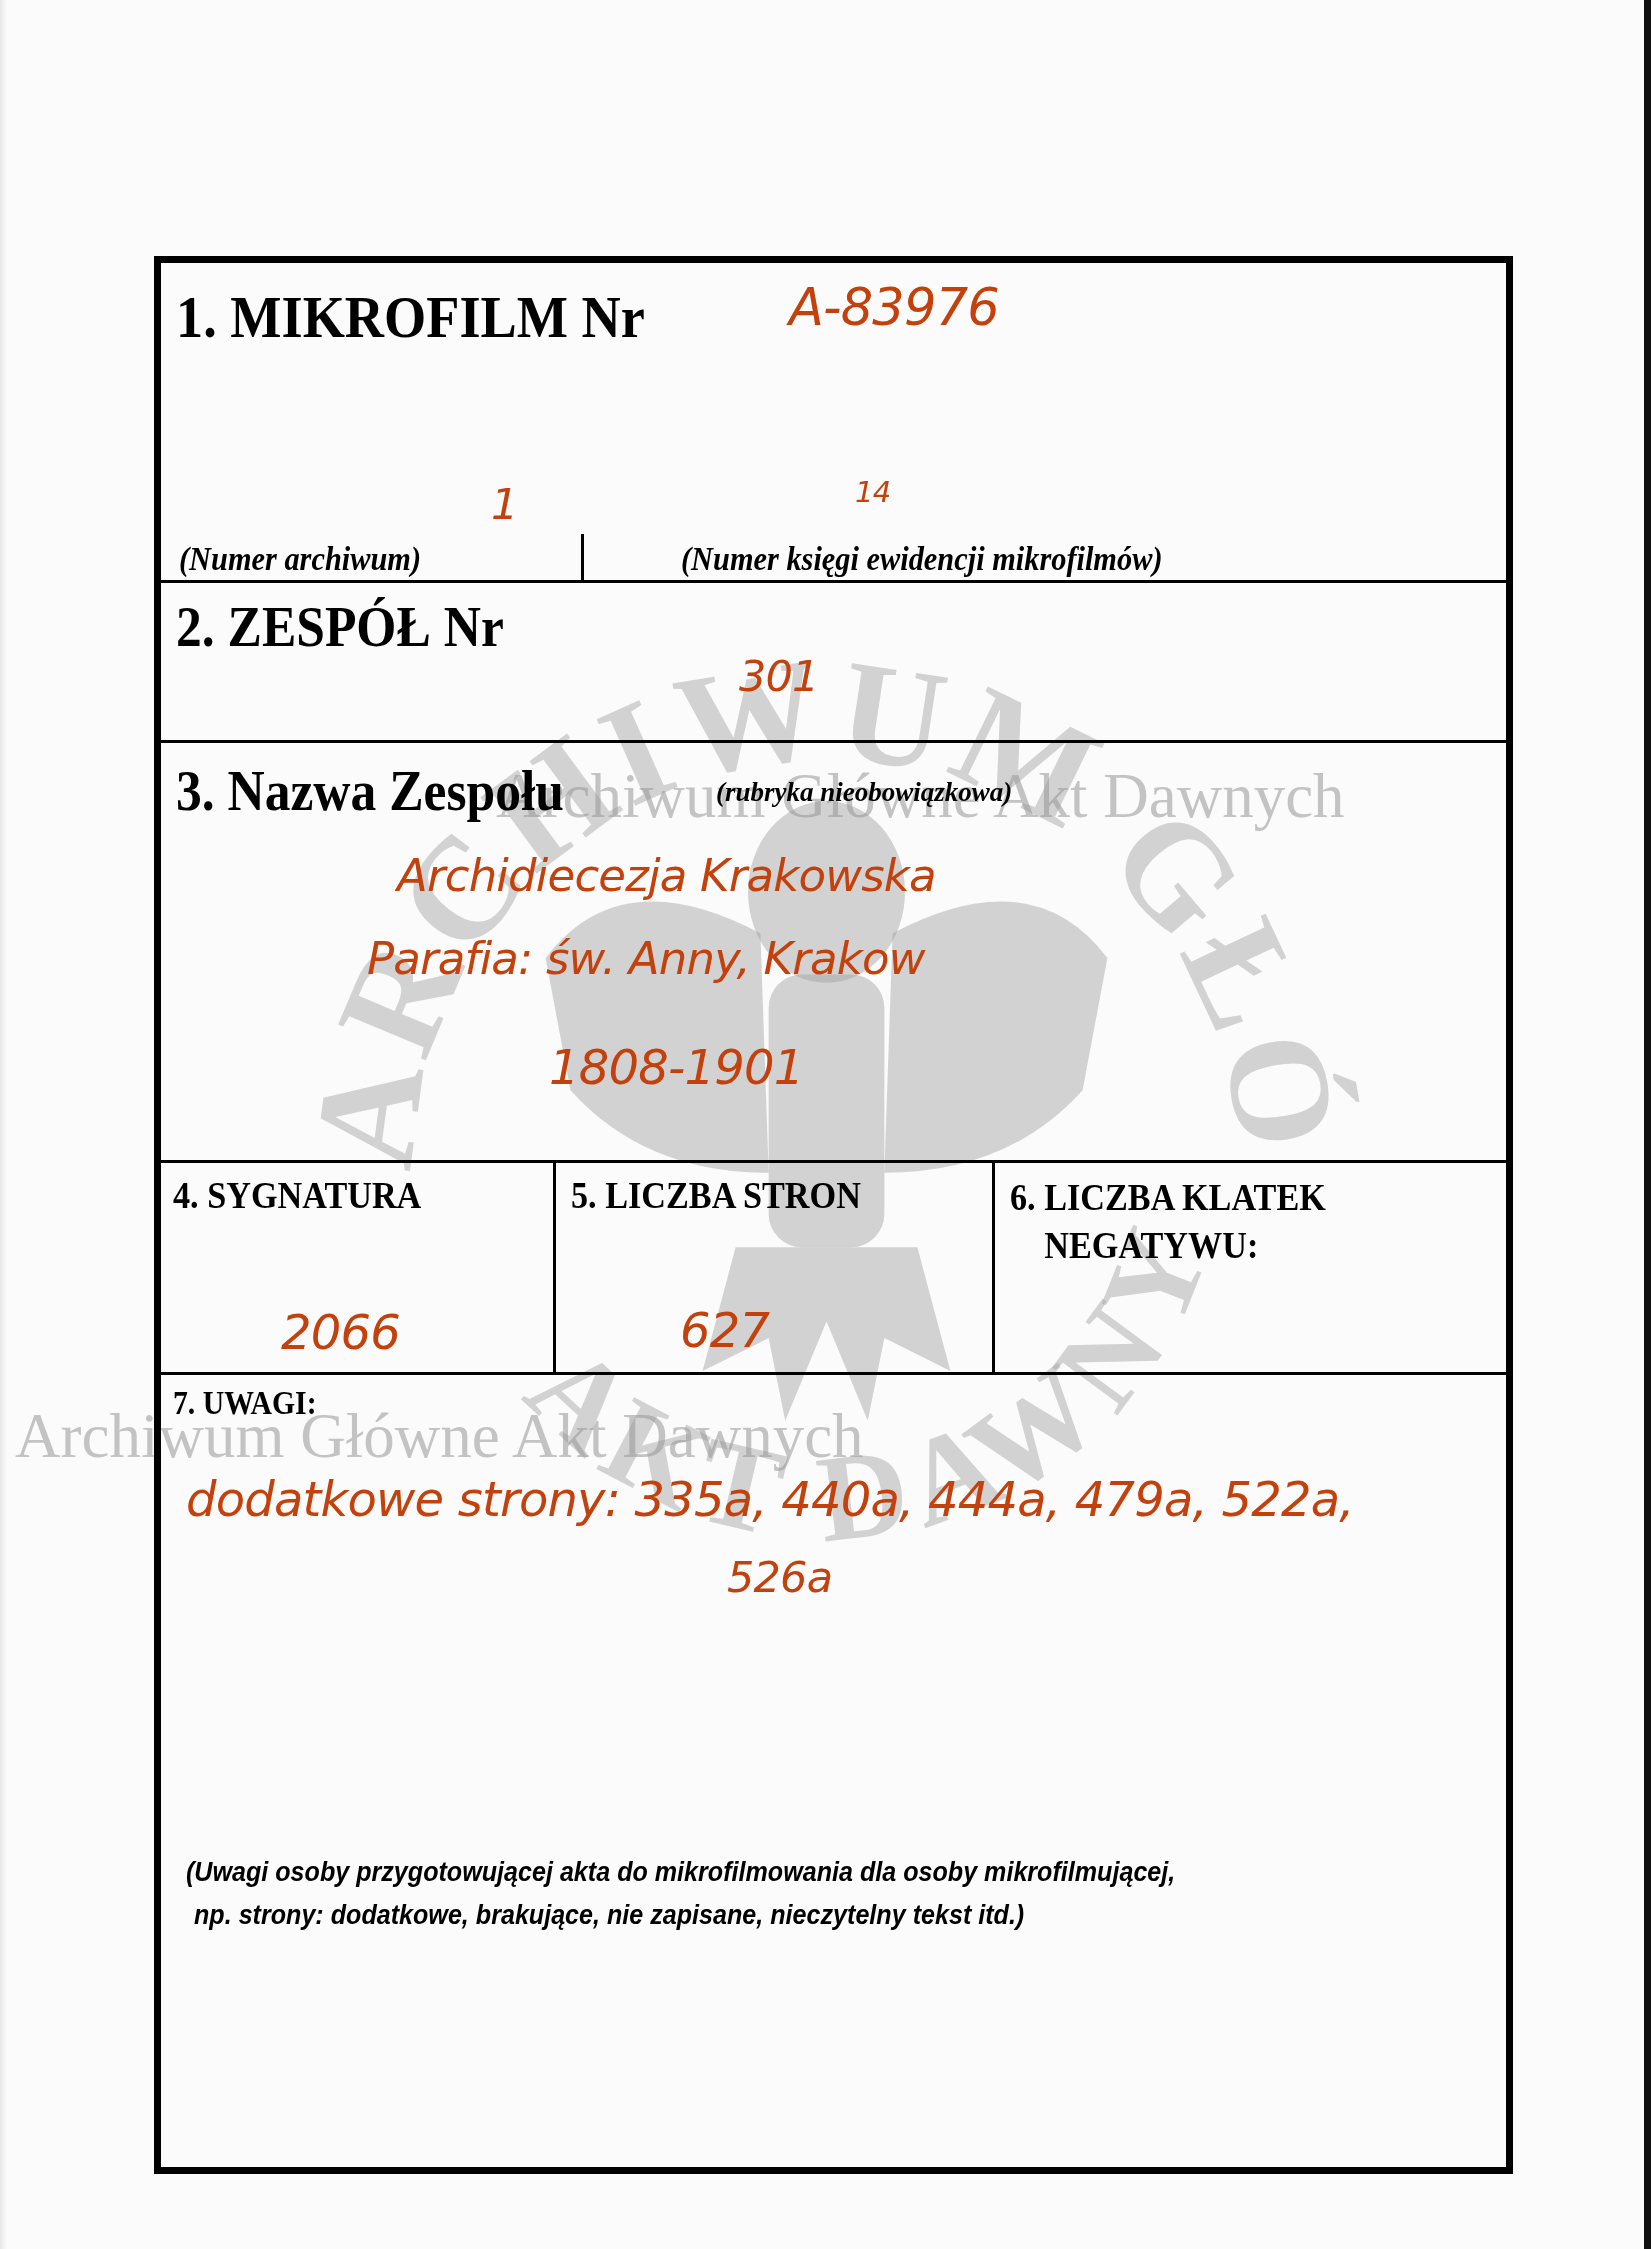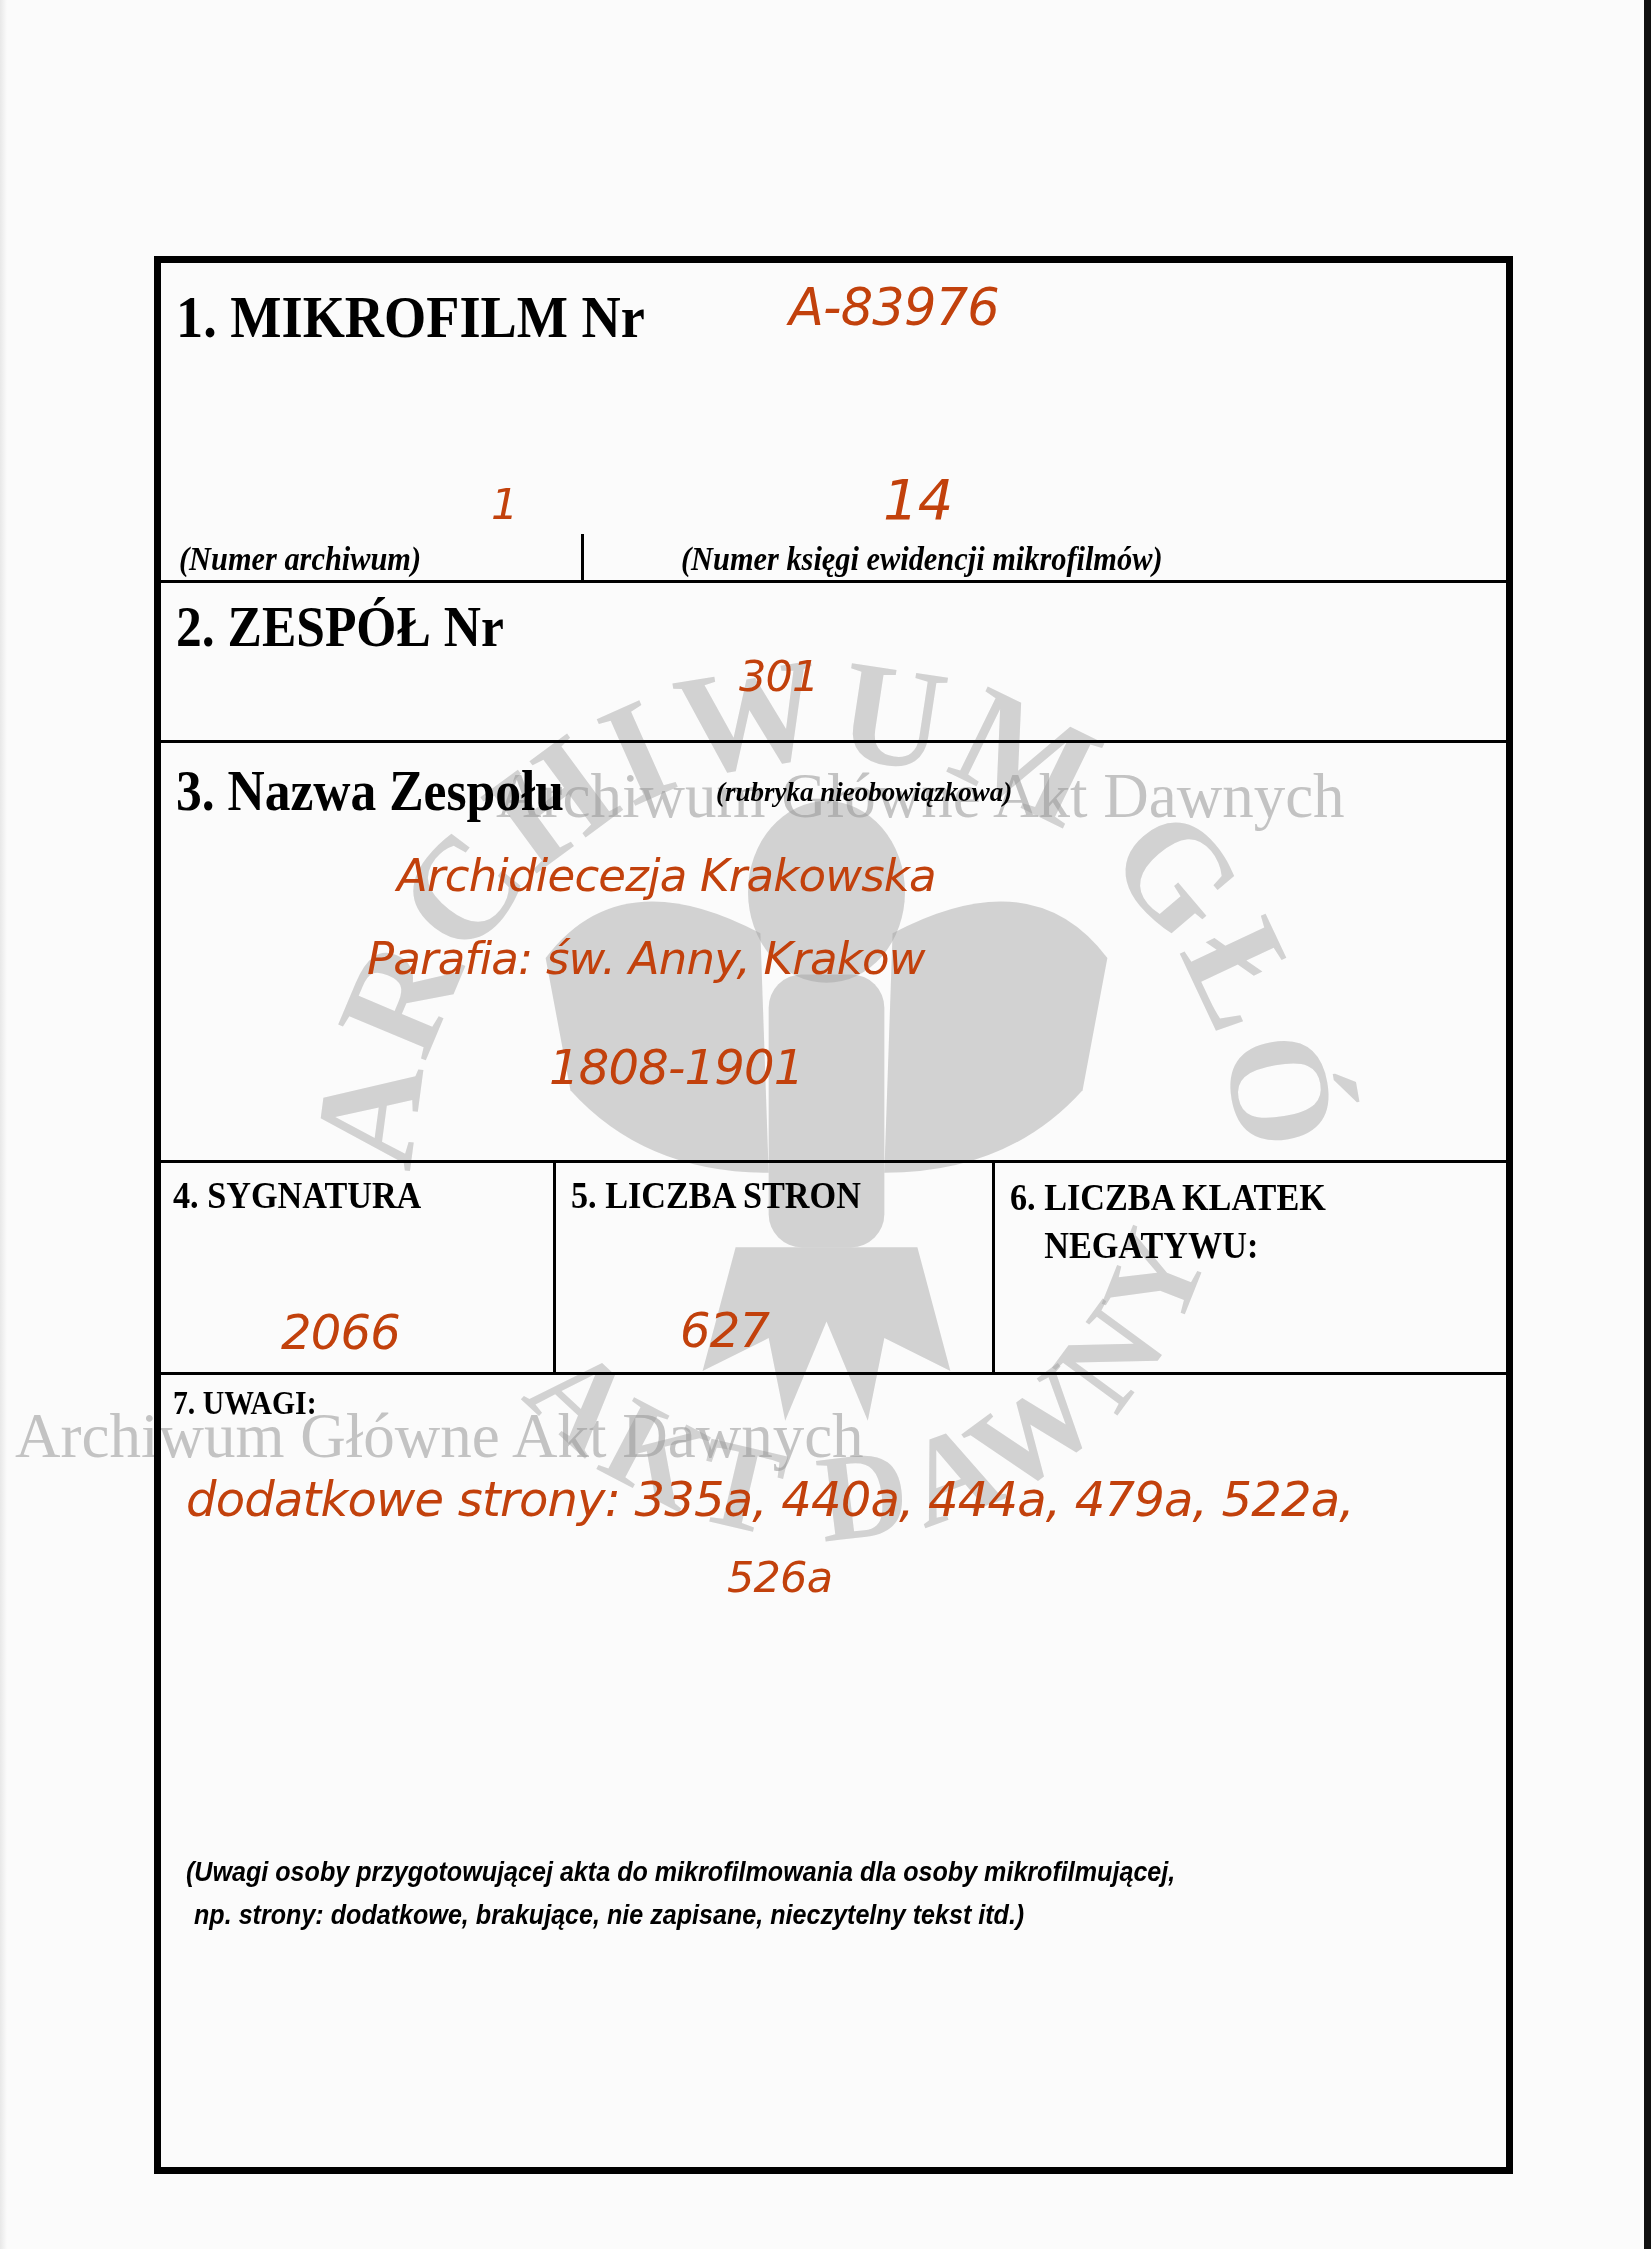--- a/index.html
+++ b/index.html
@@ -46,21 +46,21 @@
       color: #c2410c; letter-spacing: -0.8px;
     }
     .sub-italic {
       position: absolute; white-space: nowrap; font-style: italic; font-weight: bold;
       font-family: "Liberation Sans", "DejaVu Sans", sans-serif;
     }
 
     .f1-title { left: 15px; top: 20px; font-size: 59px; transform: scaleX(0.92); transform-origin: left; }
     .f1-value { left: 628px; top: 15px; font-size: 51px; }
     .f1-archive-val { left: 330px; top: 216px; font-size: 43px; }
-    .f1-book-val { left: 694px; top: 204px; font-size: 56px; margin-left: 28px; }
+    .f1-book-val { left: 694px; top: 212px; font-size: 29px; }
     .f1-archive-lbl { left: 18px; top: 278px; font-size: 33px; transform: scaleX(0.92); transform-origin: left; font-family: "Liberation Serif", serif; }
     .f1-book-lbl { left: 520px; top: 278px; font-size: 33px; transform: scaleX(0.92); transform-origin: left; font-family: "Liberation Serif", serif; }
     .f1-sep { left: 420px; top: 271px; width: 2.5px; height: 48px; }
 
     .f2-title { left: 15px; top: 332px; font-size: 56px; transform: scaleX(0.92); transform-origin: left; }
     .f2-value { left: 578px; top: 388px; font-size: 43px; }
 
     .f3-title { left: 15px; top: 496px; font-size: 56px; transform: scaleX(0.92); transform-origin: left; }
     .f3-sub { left: 555px; top: 514px; font-size: 27px; font-family: Liberation Serif, serif; }
     .f3-line1 { left: 206px; top: 586px; font-size: 45px; margin-left: 30px; }

